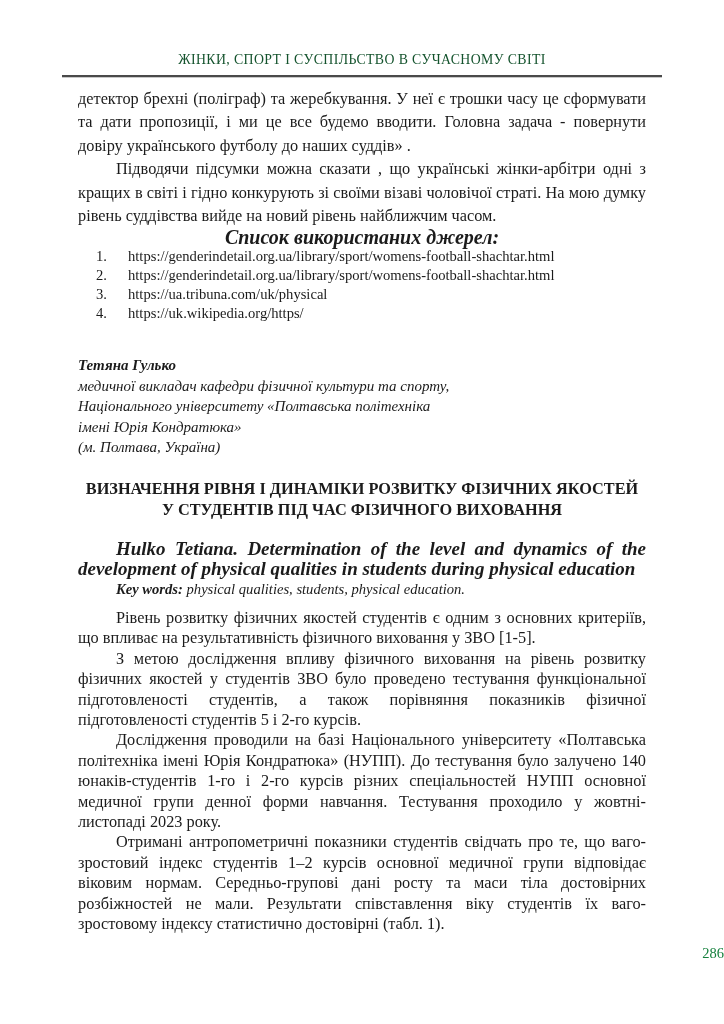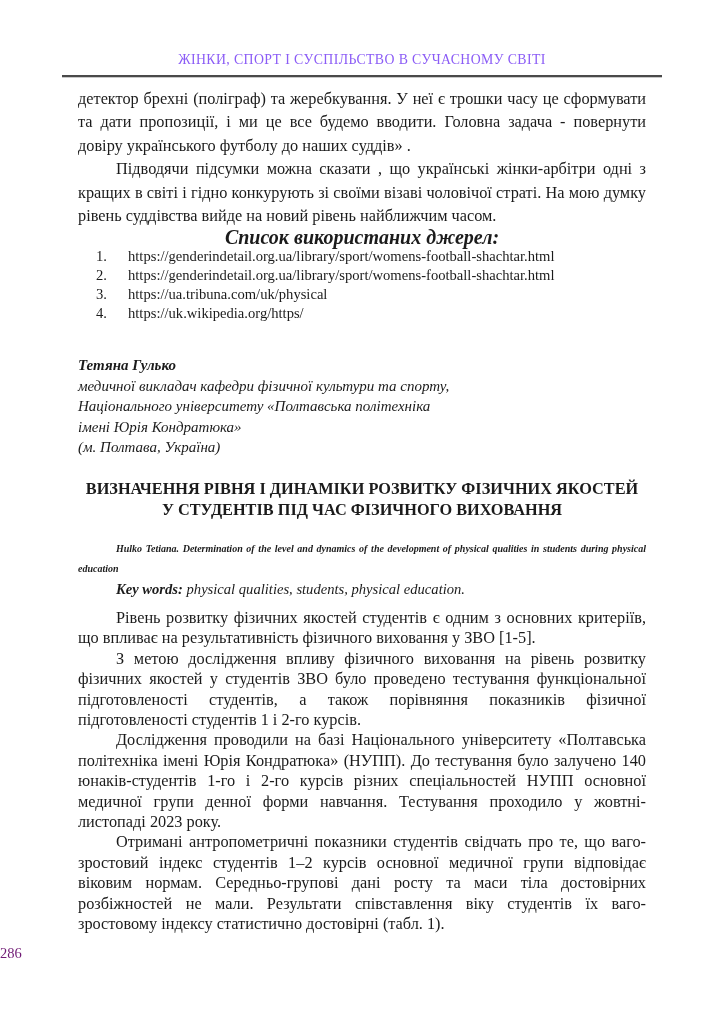--- a/index.html
+++ b/index.html
@@ -17,21 +17,21 @@
     font-family: "Liberation Serif", "DejaVu Serif", serif;
     color: #1b1b1b;
     overflow: hidden;
   }
   
   .running-header-text {
     text-align: center;
     font-size: 13.8px;
     line-height: 15px;
     letter-spacing: 0.4px;
-    color: #8b5cf6;
+    color: #14532d;
     white-space: nowrap;
   }
   .header-rule {
     height: 2px;
     background: #4a4a4a;
     margin: 8px -16px 0 -16px;
     box-shadow: 0 1px 0 #c9c9c9;
   }
   
   .prev-body {
@@ -85,21 +85,21 @@
   .article-title {
     margin: 20px 0 0 0;
     font-size: 16.3px;
     line-height: 21.5px;
     font-weight: bold;
     text-align: center;
   }
   
   .abstract {
     margin: 18px 0 0 0;
-    font-size: 10px;
+    font-size: 19px;
     line-height: 20px;
     font-weight: bold;
     font-style: italic;
     text-align: justify;
     text-indent: 38px;
   }
   .keywords {
     margin: 0;
     font-size: 14.6px;
     line-height: 20px;
@@ -109,24 +109,24 @@
   .kw-label { font-weight: bold; text-align: center; }
   
   .new-body { margin-top: 9px; }
   .new-body .para { line-height: 20.4px; }
   
   .page-number {
     position: absolute;
     top: 946px;
     left: 0;
     width: 724px;
-    text-align: left;
+    text-align: right;
     font-size: 14.5px;
     line-height: 15px;
-    color: #701a75;
+    color: #15803d;
   }
 </style>
 </head>
 <body>
 
 <div class="page">
 
   <header>
     <div class="running-header-text">ЖІНКИ, СПОРТ І СУСПІЛЬСТВО В СУЧАСНОМУ СВІТІ</div>
     <div class="header-rule"></div>
@@ -169,20 +169,20 @@
   <h1 class="article-title">ВИЗНАЧЕННЯ РІВНЯ І ДИНАМІКИ РОЗВИТКУ ФІЗИЧНИХ ЯКОСТЕЙ У СТУДЕНТІВ ПІД ЧАС ФІЗИЧНОГО ВИХОВАННЯ</h1>
 
   <p class="abstract">Hulko Tetiana. Determination of the level and dynamics of the development of physical qualities in students during physical education</p>
 
   <p class="keywords">
     <span class="kw-label">Key words:</span><span class="kw-text"> physical qualities, students, physical education.</span>
   </p>
 
   <section class="new-body">
     <p class="para">Рівень розвитку фізичних якостей студентів є одним з основних критеріїв, що впливає на результативність фізичного виховання у ЗВО [1-5].</p>
-    <p class="para">З метою дослідження впливу фізичного виховання на рівень розвитку фізичних якостей у студентів ЗВО було проведено тестування функціональної підготовленості студентів, а також порівняння показників фізичної підготовленості студентів 1 і 2-го курсів.</p>
+    <p class="para">З метою дослідження впливу фізичного виховання на рівень розвитку фізичних якостей у студентів ЗВО було проведено тестування функціональної підготовленості студентів, а також порівняння показників фізичної підготовленості студентів 5 і 2-го курсів.</p>
     <p class="para">Дослідження проводили на базі Національного університету «Полтавська політехніка імені Юрія Кондратюка» (НУПП). До тестування було залучено 140 юнаків-студентів 1-го і 2-го курсів різних спеціальностей НУПП основної медичної групи денної форми навчання. Тестування проходило у жовтні-листопаді 2023 року.</p>
     <p class="para">Отримані антропометричні показники студентів свідчать про те, що ваго-зростовий індекс студентів 1–2 курсів основної медичної групи відповідає віковим нормам. Середньо-групові дані росту та маси тіла достовірних розбіжностей не мали. Результати співставлення віку студентів їх ваго-зростовому індексу статистично достовірні (табл. 1).</p>
   </section>
 
   <div class="page-number">286</div>
 
 </div>
 
 </body></html>

